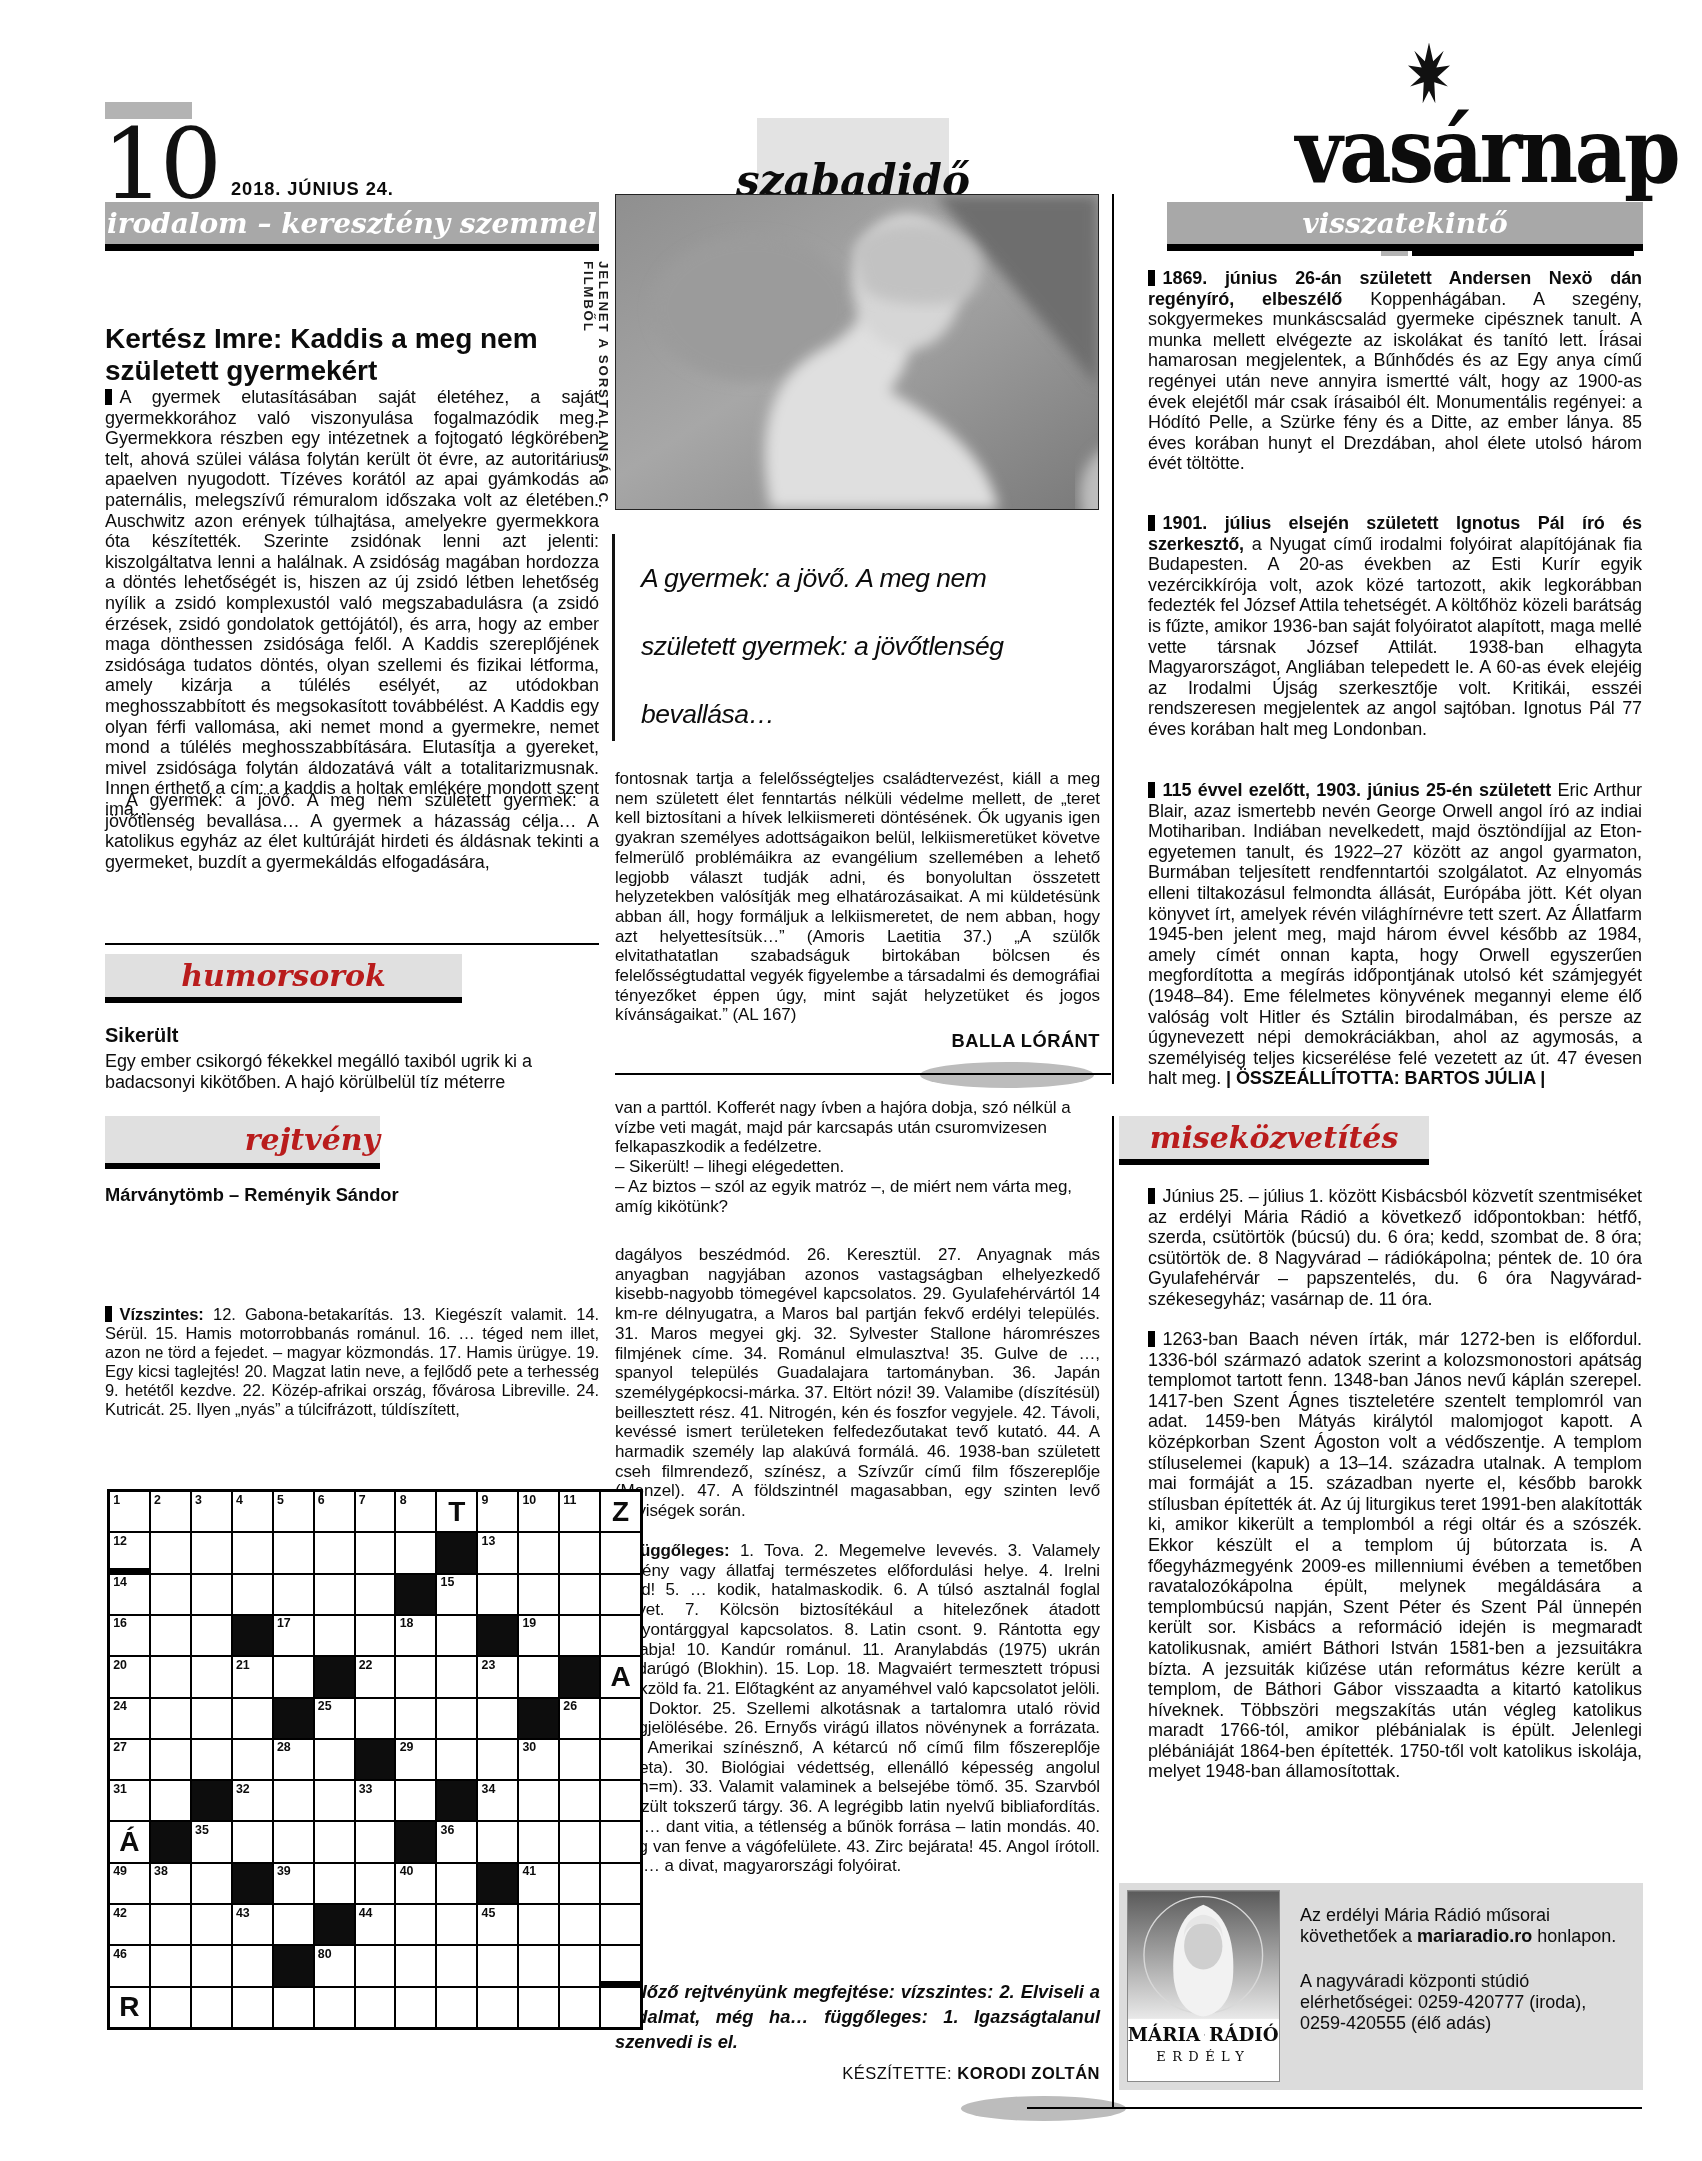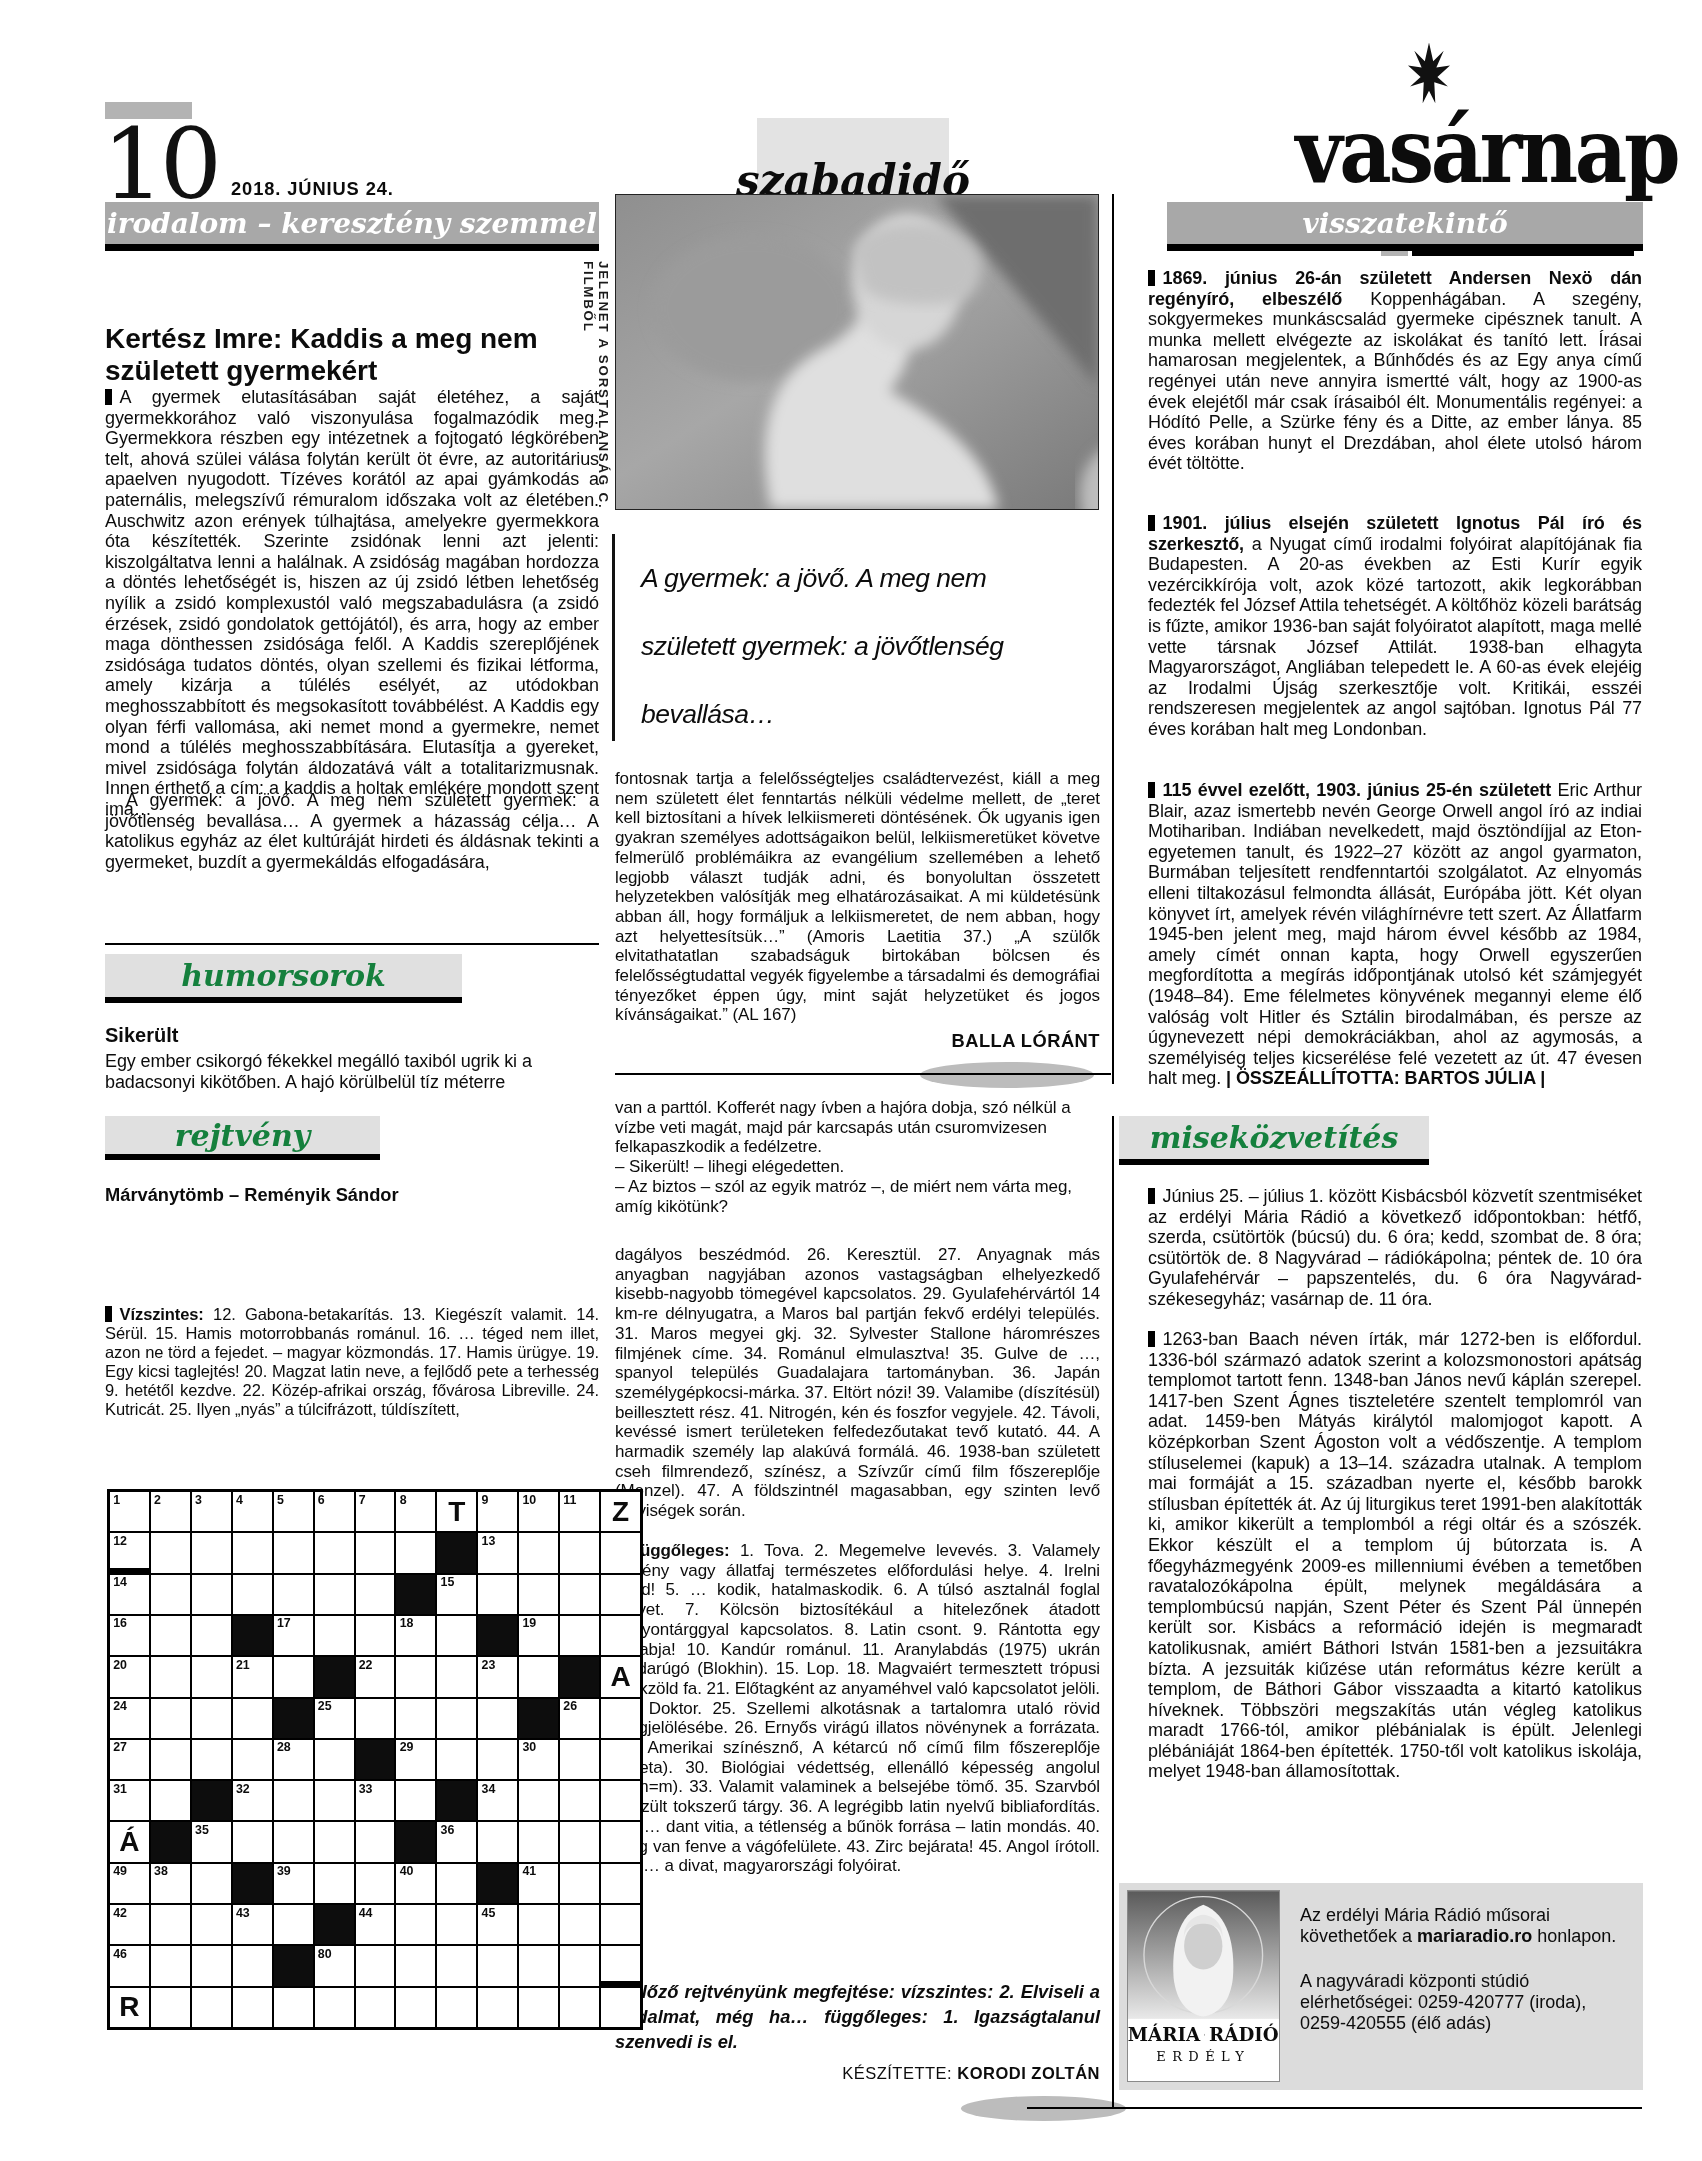--- a/index.html
+++ b/index.html
@@ -19,21 +19,21 @@
            font-family:"DejaVu Serif",serif; font-weight:bold; font-size:90px; letter-spacing:-3.7px;
            transform:scaleX(.9); transform-origin:right; }
   .brand-underline { position:absolute; left:1412px; top:248px; width:222px; height:8.2px; background:#000; }
   .brand-gray-sq { position:absolute; left:1381px; top:248px; width:26.5px; height:8.2px; background:#b3b3b3; }
   .leaf { position:absolute; left:1408px; top:40px; width:42px; height:72px; }
 
   
   .bar { position:absolute; display:flex; align-items:center; justify-content:center;
          font-family:"DejaVu Serif",serif; font-weight:bold; font-style:italic; }
   .bar.dark  { background:#a8a8a8; color:#fff; border-bottom:7.3px solid #000; font-size:28px; }
-  .bar.light { background:#e0e0e0; color:#15803d; border-bottom:6.4px solid #000; font-size:30px; }
+  .bar.light { background:#e0e0e0; color:#b91c1c; border-bottom:6.4px solid #000; font-size:30px; }
 
   
   .vrule { position:absolute; width:2.3px; background:#000; }
   .hrule { position:absolute; height:2.3px; background:#000; }
   .gray-ellipse { position:absolute; background:#bcbcbc; border-radius:50%; }
 
   
   .headline { position:absolute; left:105px; top:264px; width:499px; font-size:44px; font-weight:bold;
               letter-spacing:-1.4px; }
   .subhead  { position:absolute; left:105px; top:323px; width:494px; font-size:28px; font-weight:bold; line-height:32px; }
@@ -153,21 +153,21 @@
   <div class="hrule" style="left:105px;top:943px;width:494px;"></div>
   <div class="bar light" style="left:105px;top:954px;width:357px;height:49px;">
     <span>humorsorok</span>
   </div>
   <div class="humor-title">Sikerült</div>
   <div class="body" style="left:105px;top:1051px;width:494px;text-align:left;">Egy ember csikorgó fékekkel megálló taxiból ugrik ki a badacsonyi kikötőben. A hajó körülbelül tíz méterre</div>
   <div class="body mid-body pre" style="left:615px;top:1098px;width:485px;text-align:left;">van a parttól. Kofferét nagy ívben a hajóra dobja, szó nélkül a vízbe veti magát, majd pár karcsapás után csuromvizesen felkapaszkodik a fedélzetre.
 – Sikerült! – lihegi elégedetten.
 – Az biztos – szól az egyik matróz –, de miért nem várta meg, amíg kikötünk?</div>
 
-  <div class="bar light" style="left:105px;top:1116px;width:275px;height:44px;">
+  <div class="bar light" style="left:105px;top:1116px;width:275px;height:53px;justify-content:flex-end;">
     <span>rejtvény</span>
   </div>
   <div class="poem-title">Márványtömb – Reményik Sándor</div>
   <div class="body puzzle-left" style="left:105px;top:1305px;width:494px;">
     <span class="psq"></span><span class="lead-bold">Vízszintes:</span><span> 12. Gabona-betakarítás. 13. Kiegészít valamit. 14. Sérül. 15. Hamis motorrobbanás románul. 16. … téged nem illet, azon ne törd a fejedet. – magyar közmondás. 17. Hamis ürügye. 19. Egy kicsi taglejtés! 20. Magzat latin neve, a fejlődő pete a terhesség 9. hetétől kezdve. 22. Közép-afrikai ország, fővárosa Libreville. 24. Kutricát. 25. Ilyen „nyás” a túlcifrázott, túldíszített,</span>
   </div>
   <div class="body mid-body" style="left:615px;top:1245px;width:485px;">dagályos beszédmód. 26. Keresztül. 27. Anyagnak más anyagban nagyjában azonos vastagságban elhelyezkedő kisebb-nagyobb tömegével kapcsolatos. 29. Gyulafehérvártól 14 km-re délnyugatra, a Maros bal partján fekvő erdélyi település. 31. Maros megyei gkj. 32. Sylvester Stallone háromrészes filmjének címe. 34. Románul elmulasztva! 35. Gulve de …, spanyol település Guadalajara tartományban. 36. Japán személygépkocsi-márka. 37. Eltört nózi! 39. Valamibe (díszítésül) beillesztett rész. 41. Nitrogén, kén és foszfor vegyjele. 42. Távoli, kevéssé ismert területeken felfedezőutakat tevő kutató. 44. A harmadik személy lap alakúvá formálá. 46. 1938-ban született cseh filmrendező, színész, a Szívzűr című film főszereplője (Menzel). 47. A földszintnél magasabban, egy szinten levő helyiségek során.</div>
   <div class="body mid-body" style="left:615px;top:1541px;width:485px;">
     <span class="psq"></span><span class="lead-bold">Függőleges:</span><span> 1. Tova. 2. Megemelve levevés. 3. Valamely növény vagy állatfaj természetes előfordulási helye. 4. Irelni kezd! 5. … kodik, hatalmaskodik. 6. A túlsó asztalnál foglal helyet. 7. Kölcsön biztosítékául a hitelezőnek átadott vagyontárggyal kapcsolatos. 8. Latin csont. 9. Rántotta egy darabja! 10. Kandúr románul. 11. Aranylabdás (1975) ukrán labdarúgó (Blokhin). 15. Lop. 18. Magvaiért termesztett trópusi örökzöld fa. 21. Előtagként az anyaméhvel való kapcsolatot jelöli. 23. Doktor. 25. Szellemi alkotásnak a tartalomra utaló rövid megjelölésébe. 26. Ernyős virágú illatos növénynek a forrázata. 28. Amerikai színésznő, A kétarcú nő című film főszereplője (Greta). 30. Biológiai védettség, ellenálló képesség angolul (mm=m). 33. Valamit valaminek a belsejébe tömő. 35. Szarvból készült tokszerű tárgy. 36. A legrégibb latin nyelvű bibliafordítás. 38. … dant vitia, a tétlenség a bűnök forrása – latin mondás. 40. Meg van fenve a vágófelülete. 43. Zirc bejárata! 45. Angol írótoll. 47. … a divat, magyarországi folyóirat.</span>
   </div>

